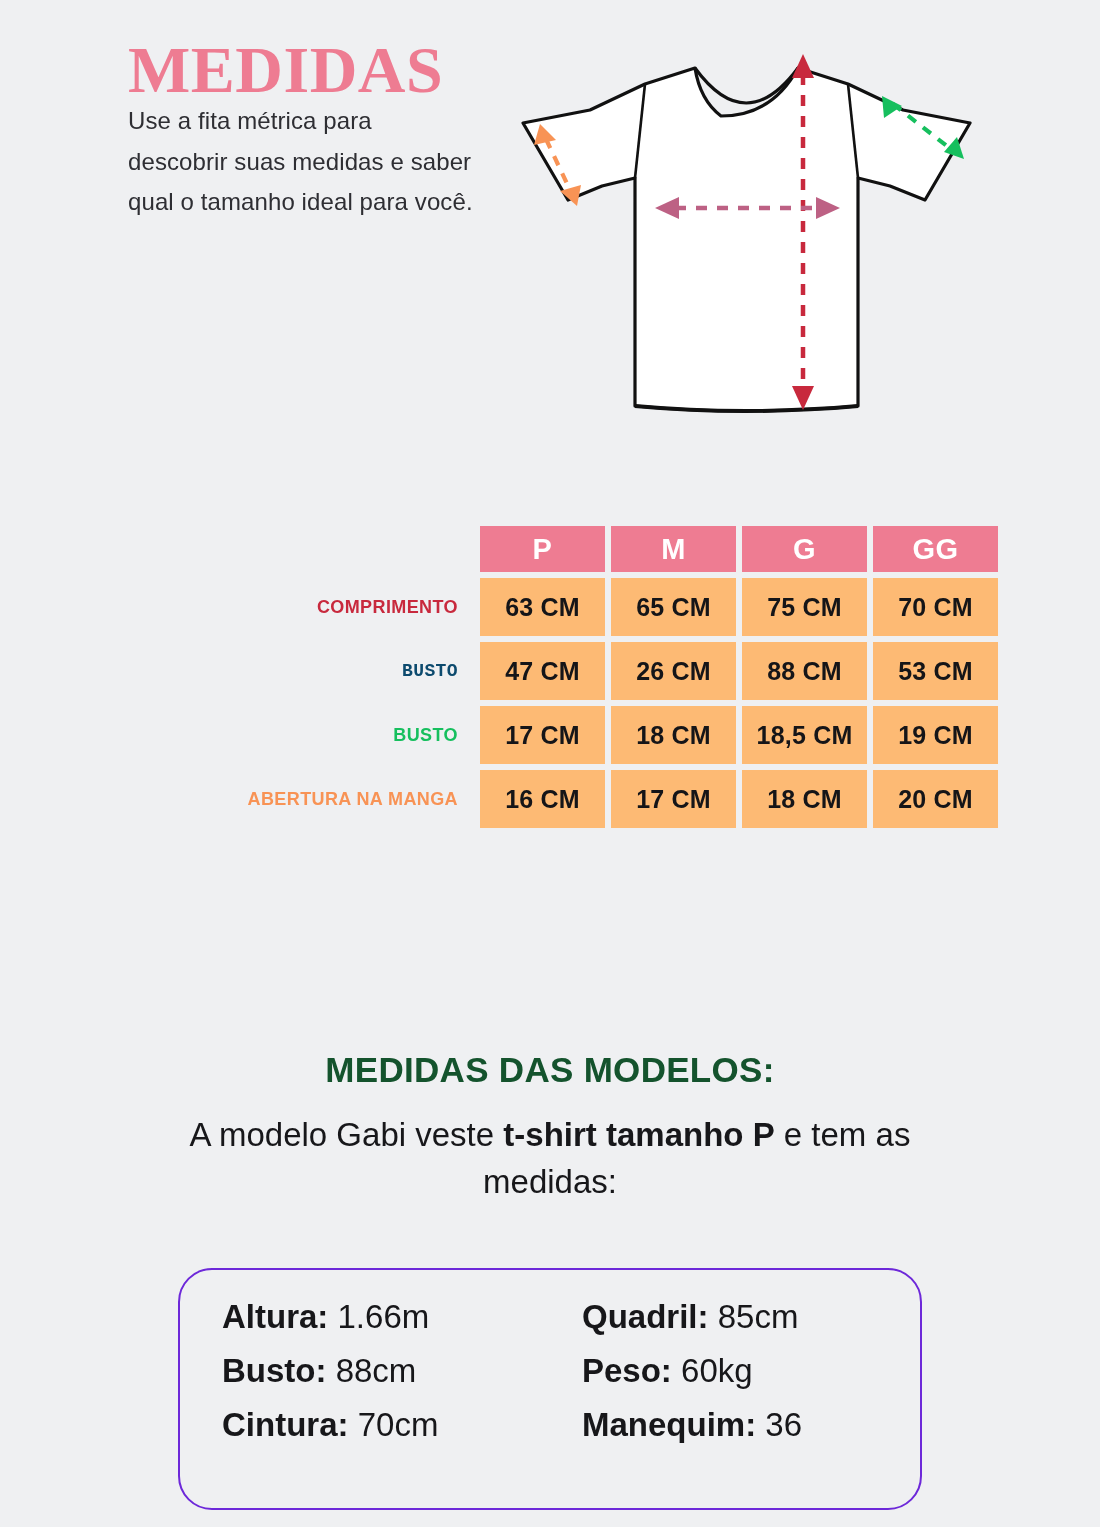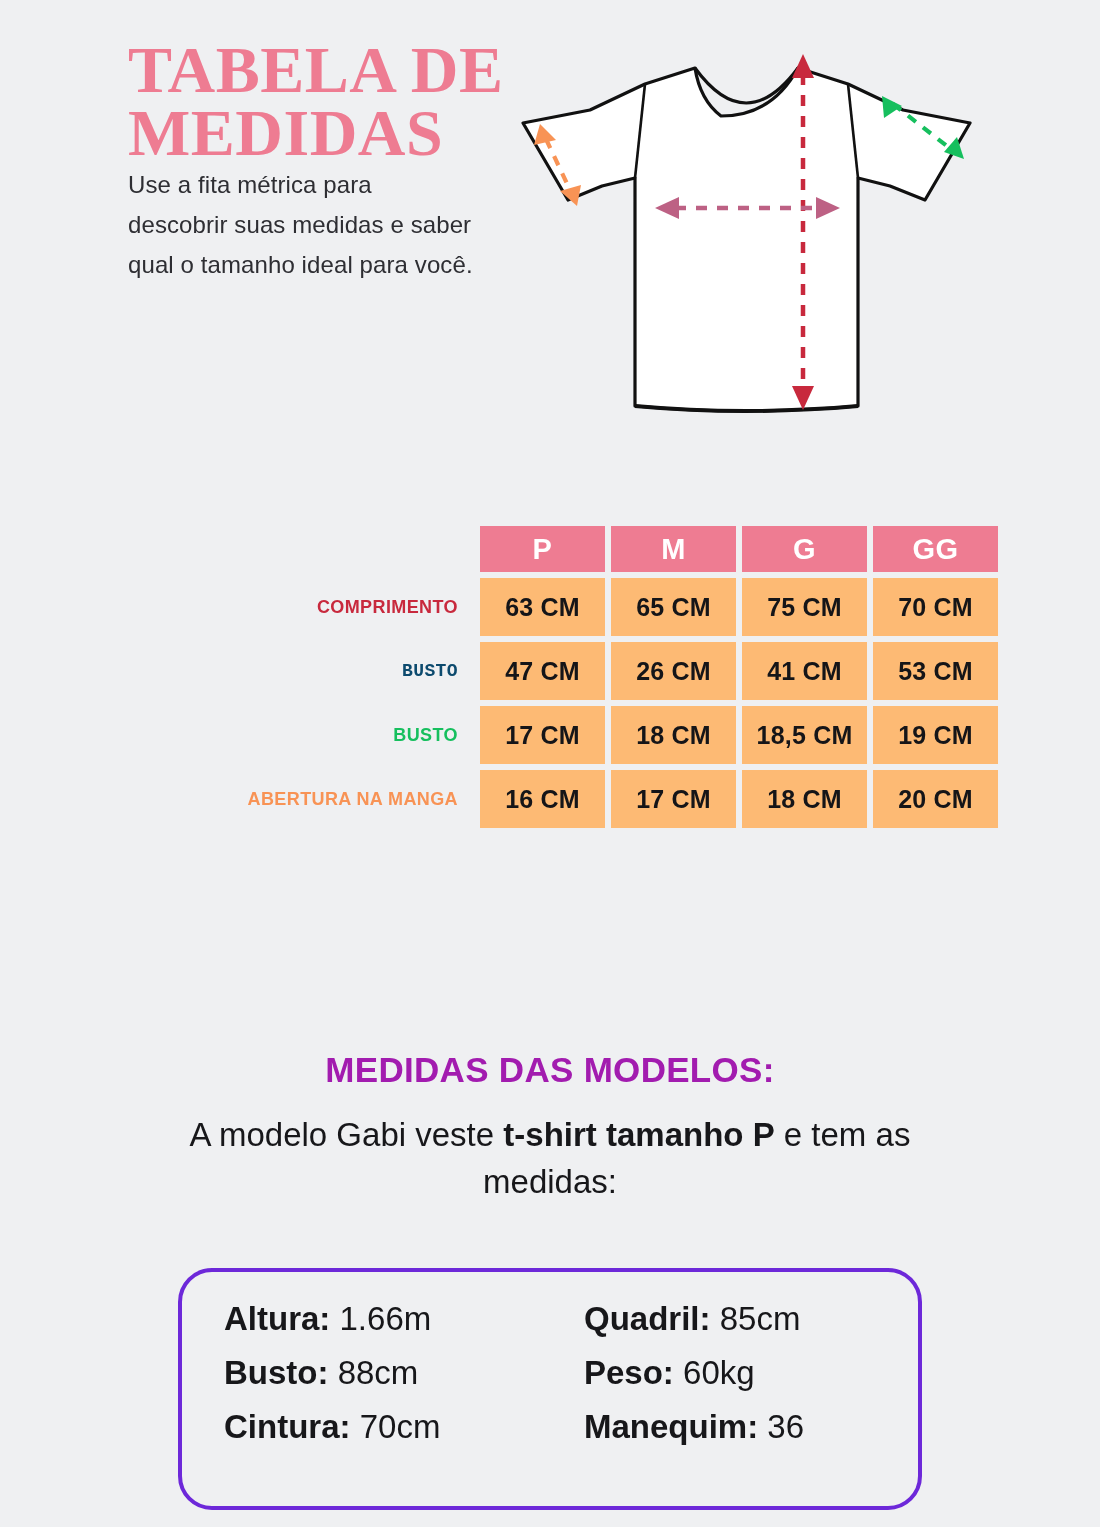--- a/index.html
+++ b/index.html
@@ -73,40 +73,40 @@
     letter-spacing:0.2px;
   }
   .lbl-comprimento { color:#c8293d; }
   .lbl-busto       { color:#0c4a6e;font-family:Liberation Mono, monospace; }
   .lbl-manga       { color:#16bf5e; }
   .lbl-abertura    { color:#f89355; }
 
   
   .models { position:absolute; left:0; top:1050px; width:1100px; text-align:center; }
   .models-title {
-    color:#a21caf;
+    color:#14532d;
     font-size:35px;
     font-weight:700;
     letter-spacing:0.3px;
   }
   .models-desc {
     margin-top:22px;
     font-size:33px;
     line-height:1.42;
     color:#17171a;
     font-weight:400;
     padding:0 120px;
   }
   .models-desc b { font-weight:700; }
 
   
   .meas-box {
     position:absolute; left:178px; top:1268px;
     width:744px; height:242px;
-    border:4px solid #6d28d9;
+    border:2px solid #6d28d9;
     border-radius:34px;
     padding:26px 42px 0 42px;
   }
   .meas-grid {
     display:grid;
     grid-template-columns:360px 1fr;
     row-gap:12px;
   }
   .meas-item {
     font-size:33px;
@@ -117,21 +117,20 @@
   .meas-item .k { font-weight:700; }
   .meas-item .v { font-weight:400; }
 </style>
 </head>
 <body>
 
 <div class="page">
 
   <div class="header-block">
     <div class="title">
-      <span>TABELA DE</span>
       <span class="l2">MEDIDAS</span>
     </div>
     <div class="subtitle">Use a fita métrica para descobrir suas medidas e saber qual o tamanho ideal para você.</div>
   </div>
 
   <div class="shirt-wrap">
     <svg viewBox="0 0 510 410" xmlns="http://www.w3.org/2000/svg">
 
       <path d="M205,40 L155,56 L100,82 L33,95 L78,172 L112,158 L145,150
                L145,378 Q255,388 368,378 L368,150 L400,158 L435,172
@@ -194,21 +193,21 @@
           <td class="rowlabel lbl-comprimento">COMPRIMENTO</td>
           <td class="cell">63 CM</td>
           <td class="cell">65 CM</td>
           <td class="cell">75 CM</td>
           <td class="cell">70 CM</td>
         </tr>
         <tr>
           <td class="rowlabel lbl-busto">BUSTO</td>
           <td class="cell">47 CM</td>
           <td class="cell">26 CM</td>
-          <td class="cell">41 CM</td>
+          <td class="cell">88 CM</td>
           <td class="cell">53 CM</td>
         </tr>
         <tr>
           <td class="rowlabel lbl-manga">BUSTO</td>
           <td class="cell">17 CM</td>
           <td class="cell">18 CM</td>
           <td class="cell">18,5 CM</td>
           <td class="cell">19 CM</td>
         </tr>
         <tr>

